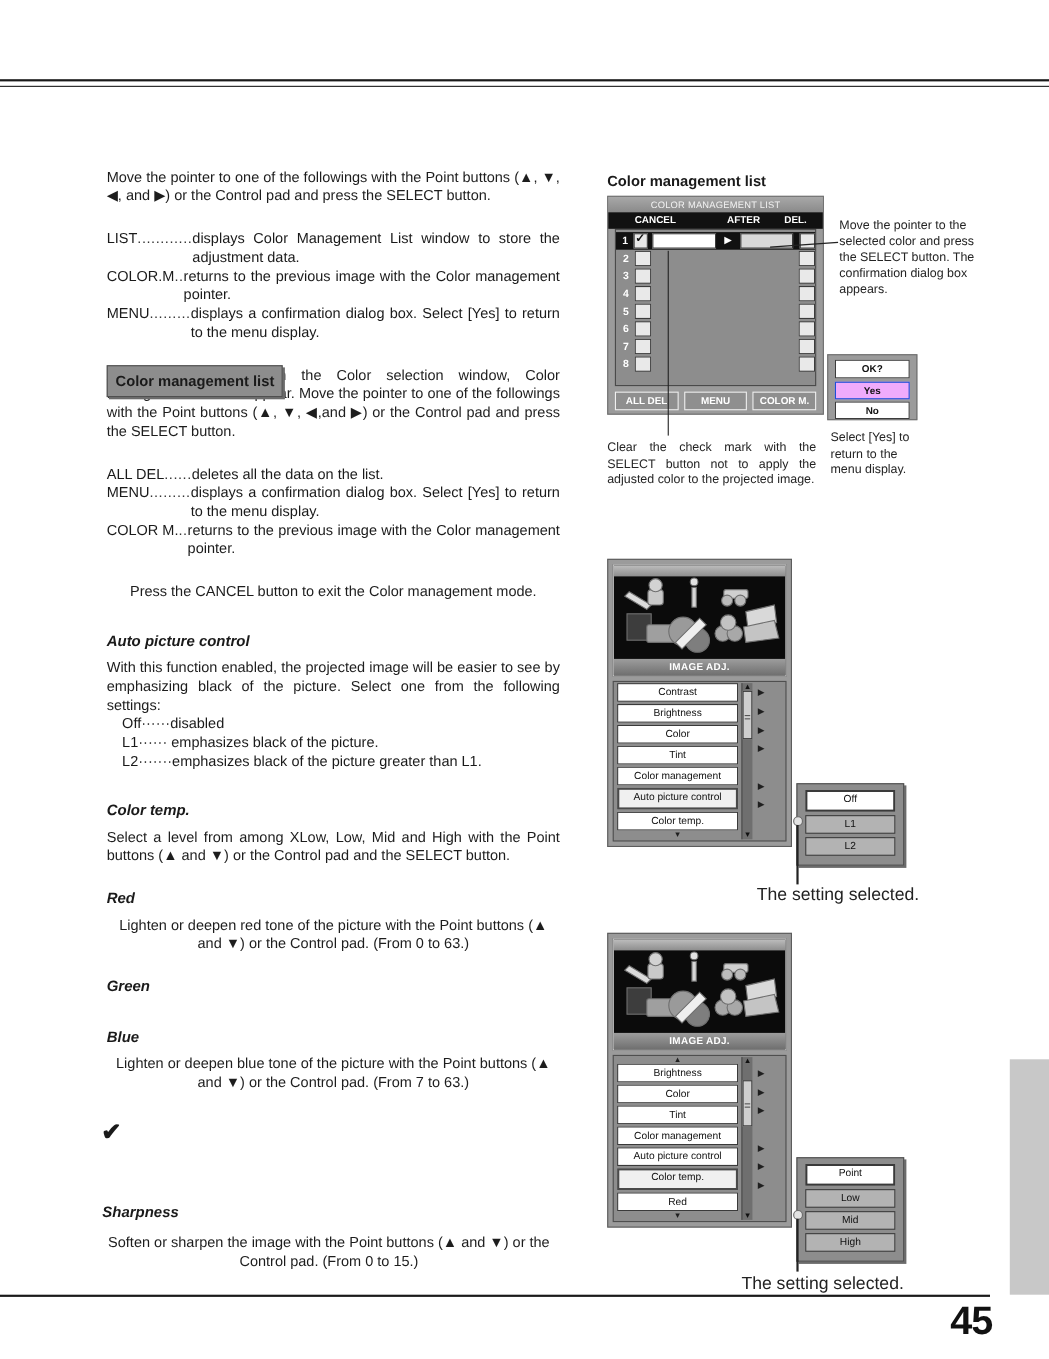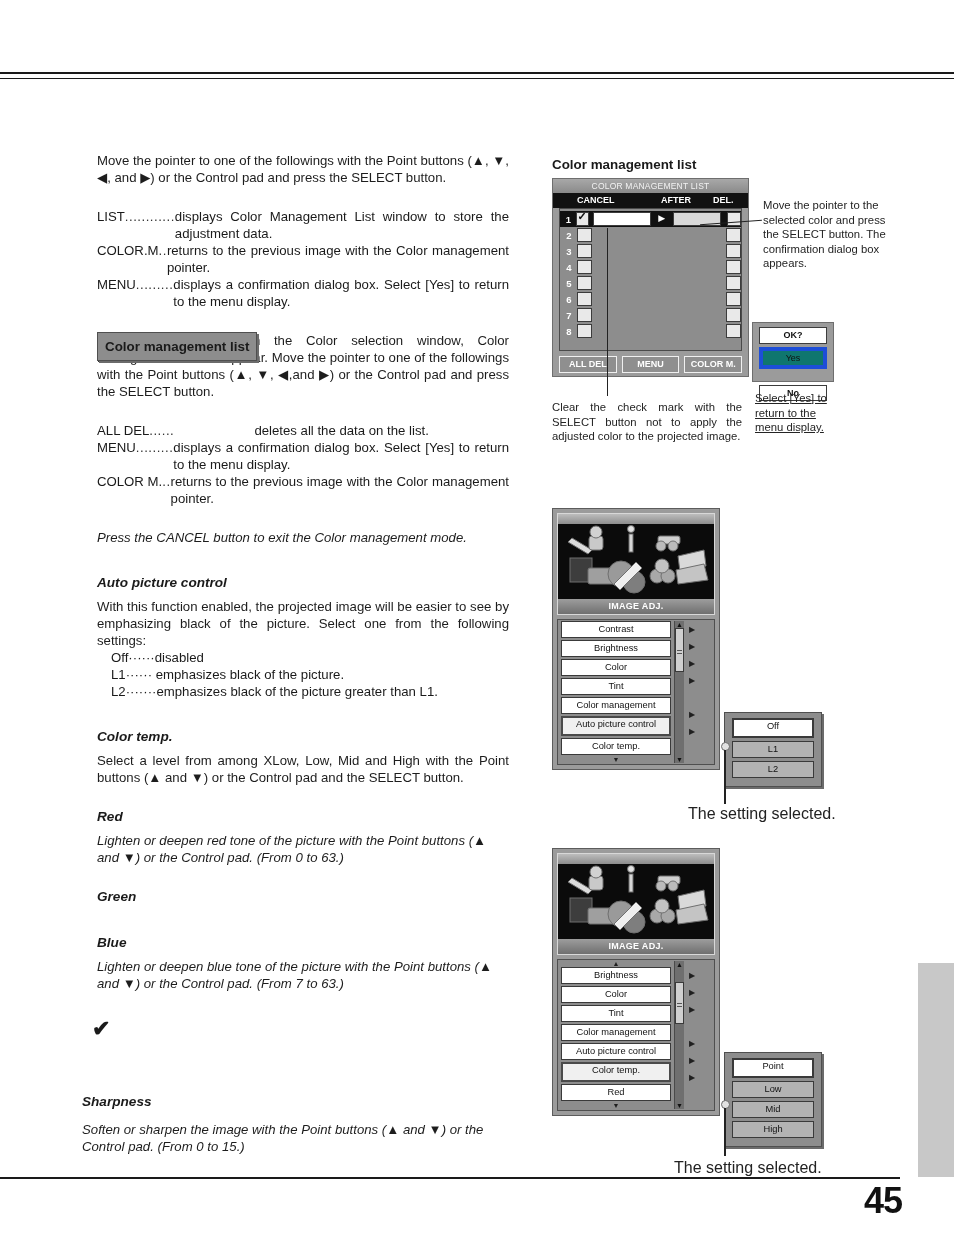--- a/index.html
+++ b/index.html
@@ -17,35 +17,35 @@
     border-top:2px solid #1a1a1a;}
 
   .side-tab{position:absolute;right:0;top:963px;width:36px;height:214px;background:#c8c8c8;}
 
   .page-no{position:absolute;right:52px;top:1180px;font-size:36px;font-weight:bold;
     letter-spacing:-1px;color:#111;}
 
   
   .col-left{position:absolute;left:97px;top:152px;width:412px;}
   p.body{margin:0;font-size:13.2px;line-height:17px;text-align:justify;color:#1d1d1d;}
-  p.body.nojust{text-align:left;font-style:italic;}
+  p.body.nojust{text-align:center;}
   .gap6{height:6px;}
   .gap10{height:10px;}
   .gap22{height:22px;}
   .gap28{height:28px;}
 
   h3.sub{margin:0;font-size:13.4px;font-weight:bold;line-height:17px;}
   h3.ital{margin:0;font-size:13.6px;font-weight:bold;font-style:italic;line-height:18px;}
 
   
   .defrow{display:flex;align-items:flex-start;font-size:13.2px;line-height:17px;}
   .defterm{white-space:nowrap;flex:none;}
   .dots{flex:none;letter-spacing:0.5px;color:#333;overflow:hidden;}
   .defdesc{flex:1;text-align:justify;}
-  .defdesc.nj{text-align:center;}
+  .defdesc.nj{text-align:left;}
 
   .small-list{font-size:13.2px;line-height:17px;margin-left:14px;}
 
   .checkmark{position:absolute;left:92px;top:1018px;font-size:22px;font-weight:bold;line-height:1;}
 
   h3.cml-title{margin:0 0 6px 0;font-size:13.4px;font-weight:bold;}
 
   
   .cml{position:absolute;left:552px;top:178px;width:195px;height:197px;
     background:#9b9b9b;border:1px solid #6e6e6e;}
@@ -71,30 +71,30 @@
   .cml-spacer{flex:1;}
   .cml-btns{display:flex;gap:5px;padding:5px 6px 0 6px;}
   .cml-btn{flex:1;background:#8f8f8f;border:1px solid #f0f0f0;color:#fff;
     font-size:9px;font-weight:bold;text-align:center;line-height:14px;height:15px;}
 
   
   .okbox{position:absolute;left:752px;top:322px;width:82px;height:60px;
     background:#9b9b9b;border:1px solid #6e6e6e;padding:4px 6px;box-sizing:border-box;}
   .okbox .ok-q{background:#fff;border:1px solid #3c3c3c;height:15px;line-height:15px;
     text-align:center;font-size:9px;font-weight:bold;color:#111;}
-  .okbox .ok-yes{background:#0f766e;border:4px solid #1d4ed8;height:14px;line-height:14px;
-    text-align:center;font-size:9px;font-weight:normal;color:#111;margin-top:3px;}
+  .okbox .ok-yes{background:#f0abfc;border:1px solid #1d4ed8;height:14px;line-height:14px;
+    text-align:center;font-size:9px;font-weight:bold;color:#111;margin-top:3px;}
   .okbox .ok-no{background:#fff;border:1px solid #3c3c3c;height:14px;line-height:14px;
-    text-align:center;font-size:9px;font-weight:bold;color:#111;margin-top:16px;}
+    text-align:center;font-size:9px;font-weight:bold;color:#111;margin-top:2px;}
 
   .note{font-size:11.3px;line-height:14.5px;color:#242424;text-align:justify;}
   .note.nj{text-align:left;}
 
   .note-right{position:absolute;left:763px;top:198px;width:128px;}
-  .note-yes{position:absolute;left:755px;top:391px;width:92px;text-decoration:underline;}
+  .note-yes{position:absolute;left:755px;top:391px;width:92px;}
   .note-clear{position:absolute;left:552px;top:400px;width:190px;}
 
   
   .lead{position:absolute;background:#222;}
 
   
   .osd{position:absolute;width:168px;background:#9b9b9b;border:1px solid #5c5c5c;
     padding:4px;box-sizing:border-box;}
   .osd-icons{height:100px;background:#0b0b0b;border:1px solid #d8d8d8;position:relative;}
   .osd-iconbar{position:absolute;left:0;right:0;top:0;height:10px;
@@ -212,21 +212,21 @@
     <div class="gap6"></div>
 
     <div class="gap22"></div>
     <h3 class="ital">Blue</h3>
     <div class="gap6"></div>
     <p class="body nojust">Lighten or deepen blue tone of the picture with the Point buttons (▲ and ▼) or the Control pad. (From 7 to 63.)</p>
   </div>
 
   <div class="checkmark">✔</div>
 
-  <div style="position:absolute;left:82px;top:1093px;width:412px;">
+  <div style="position:absolute;left:93px;top:1093px;width:412px;">
     <h3 class="ital">Sharpness</h3>
     <div class="gap10"></div>
     <p class="body nojust">Soften or sharpen the image with the Point buttons (▲ and ▼) or the Control pad. (From 0 to 15.)</p>
   </div>
 
   <h3 class="cml-title" style="position:absolute;left:552px;top:157px;">Color management list</h3>
 
   <div class="cml">
     <div class="cml-bar">COLOR MANAGEMENT LIST</div>
     <div class="cml-head">

